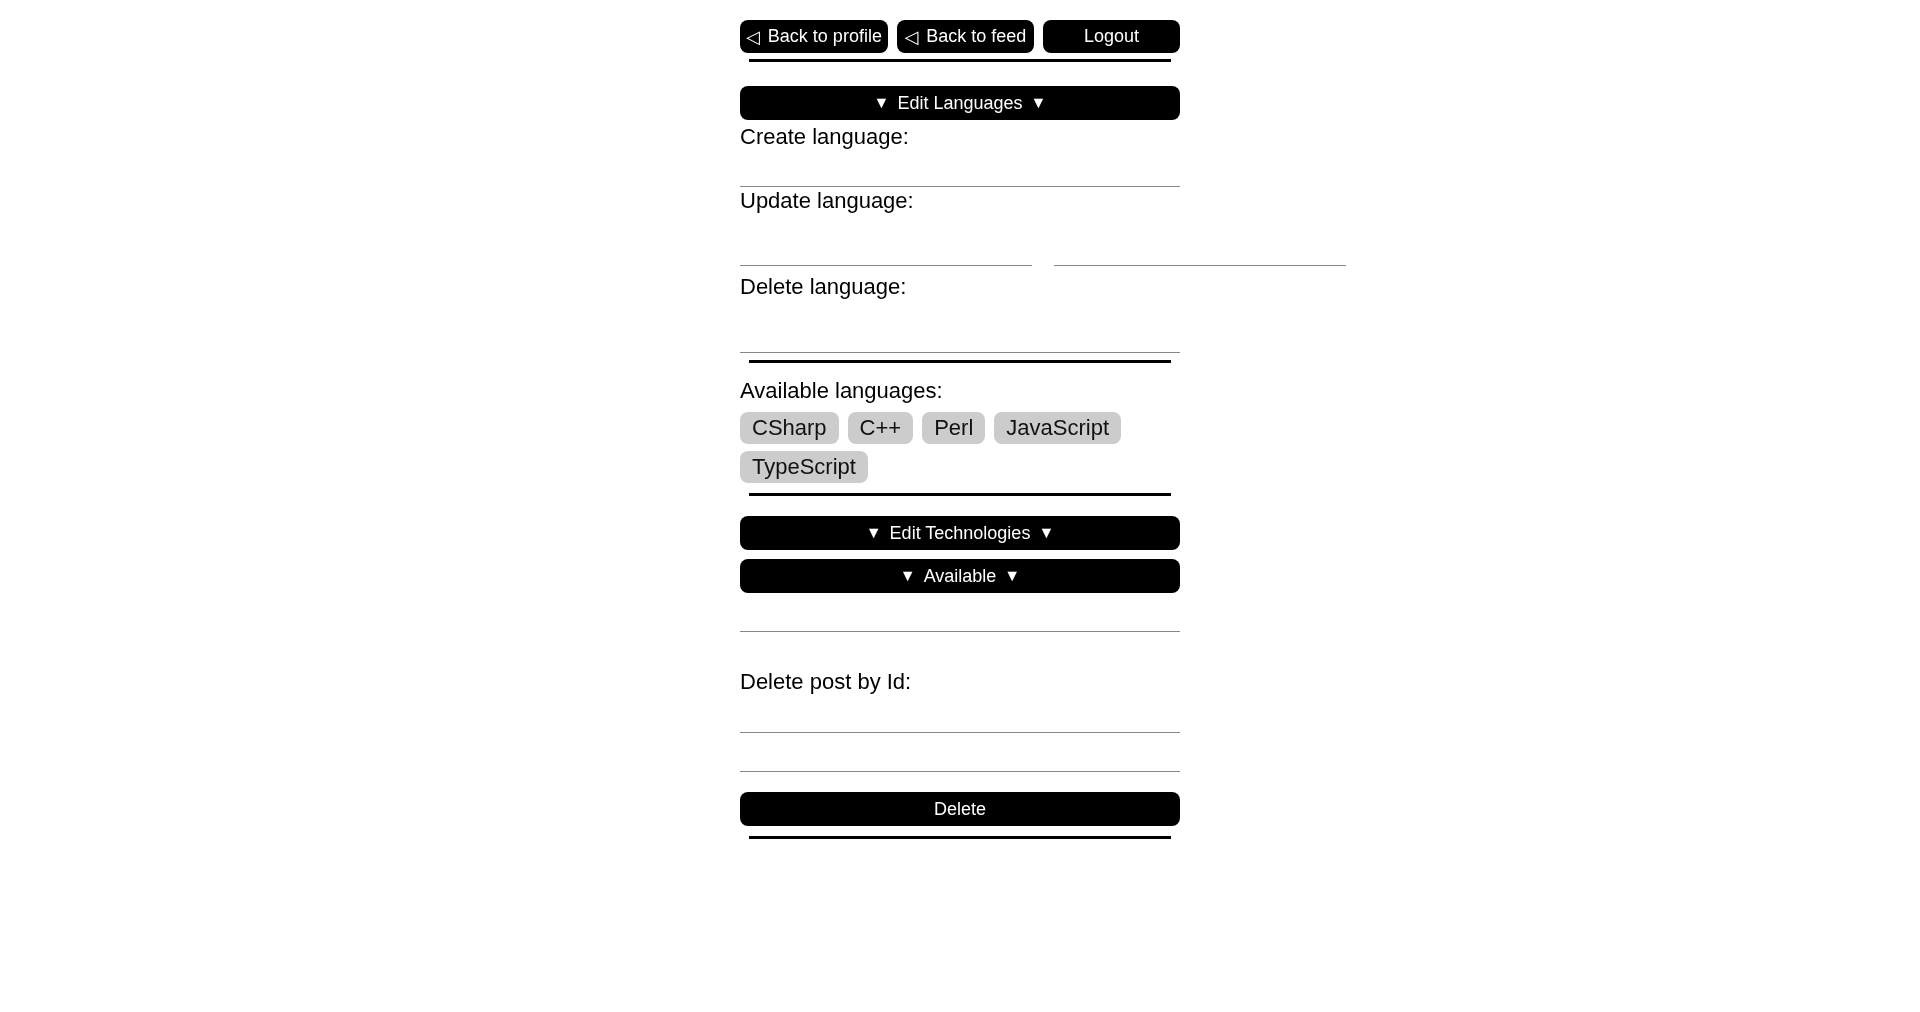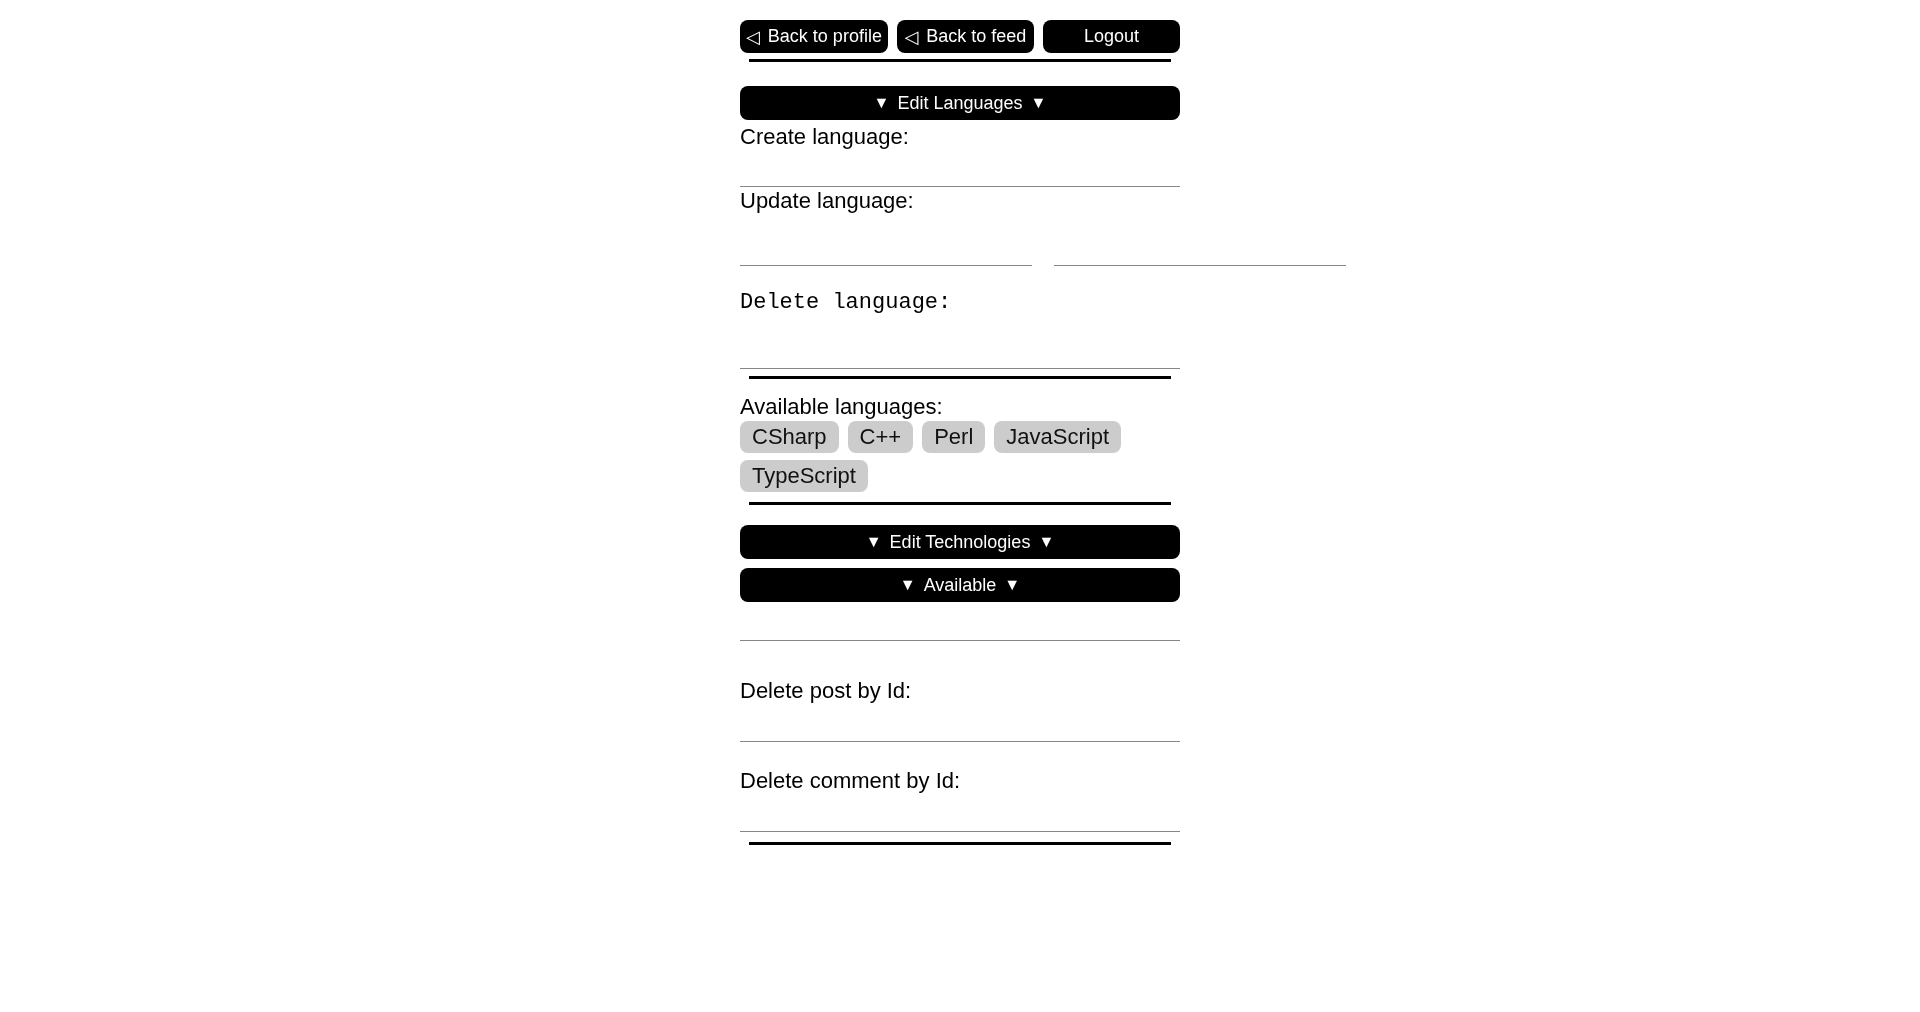--- a/index.html
+++ b/index.html
@@ -75,21 +75,21 @@
     gap: 22px;
   }
   .input-pair .line-input {
     flex: 1;
     width: auto;
   }
   .tags {
     display: flex;
     flex-wrap: wrap;
     gap: 7px 9px;
-    margin-top: 2px;
+    margin-top: 9px;
   }
   .tag {
     background: #cccccc;
     color: #111111;
     border-radius: 8px;
     padding: 3px 12px;
     font-size: 22px;
     line-height: 26px;
     display: inline-block;
   }
@@ -131,21 +131,21 @@
 
   <div class="field-label" style="margin-top:4px;">Create language:</div>
   <input class="line-input" style="margin-top: 6px;" type="text" value="">
 
   <div class="field-label" style="margin-top:1px;">Update language:</div>
   <div class="input-pair" style="margin-top:21px;">
     <input class="line-input" type="text" value="" style="">
     <input class="line-input" type="text" value="" style="">
   </div>
 
-  <div class="field-label" style="margin-top:24px;font-family:Liberation Mono, monospace;">Delete language:</div>
+  <div class="field-label" style="margin-top:8px;">Delete language:</div>
   <input class="line-input" style="margin-top: 22px;" type="text" value="">
 
 
   <hr class="divider" style="margin-top:7px;">
 
   <div class="field-label" style="margin-top:15px;">Available languages:</div>
   <div class="tags">
     <span class="tag">CSharp</span>
     <span class="tag">C++</span>
     <span class="tag">Perl</span>
@@ -165,19 +165,21 @@
     <span class="caret">▼</span>
     <span>Available</span>
     <span class="caret">▼</span>
   </button>
 
   <input class="line-input" style="margin-top: 7px;" type="text" value="">
 
   <div class="field-label" style="margin-top:37px;">Delete post by Id:</div>
   <input class="line-input" style="margin-top: 7px;" type="text" value="">
 
-  <div class="field-label" style="margin-top:26px;">Delete comment by Id:</div>
   <input class="line-input" style="margin-top: 7px;" type="text" value="">
 
+  <button class="btn btn-block" style="margin-top:20px;">
+    <span>Delete</span>
+  </button>
 
   <hr class="divider" style="margin-top:10px;">
 
 </div>
 
 </body></html>

